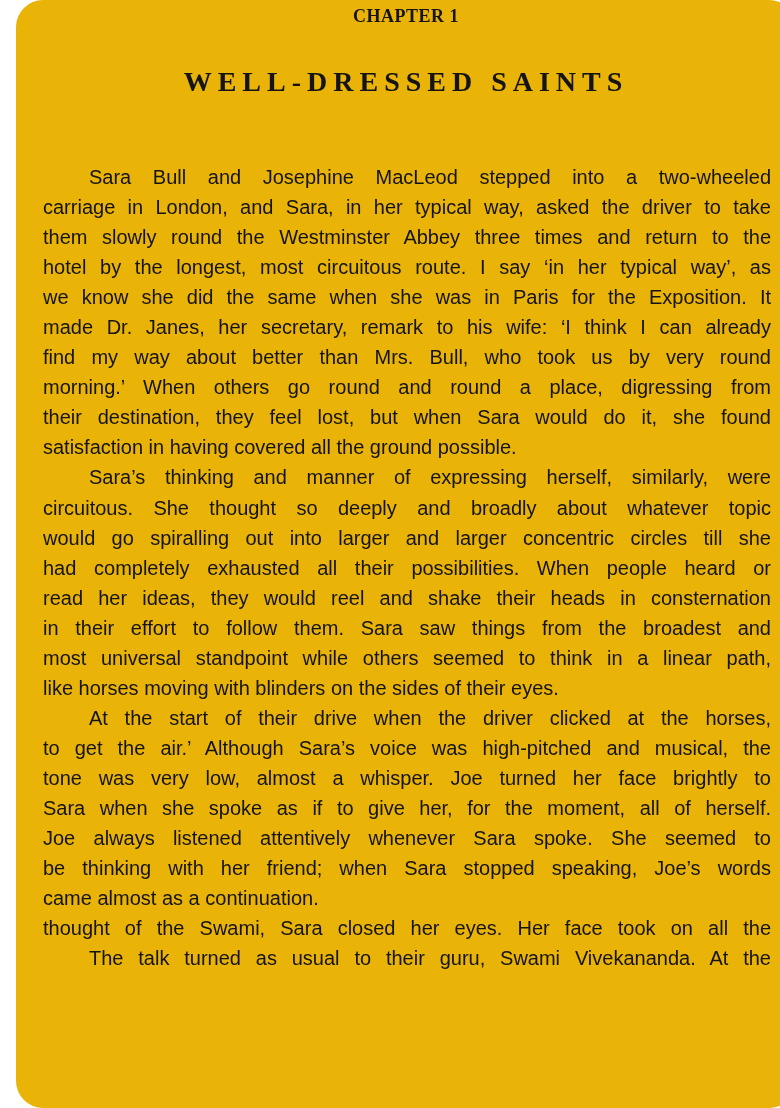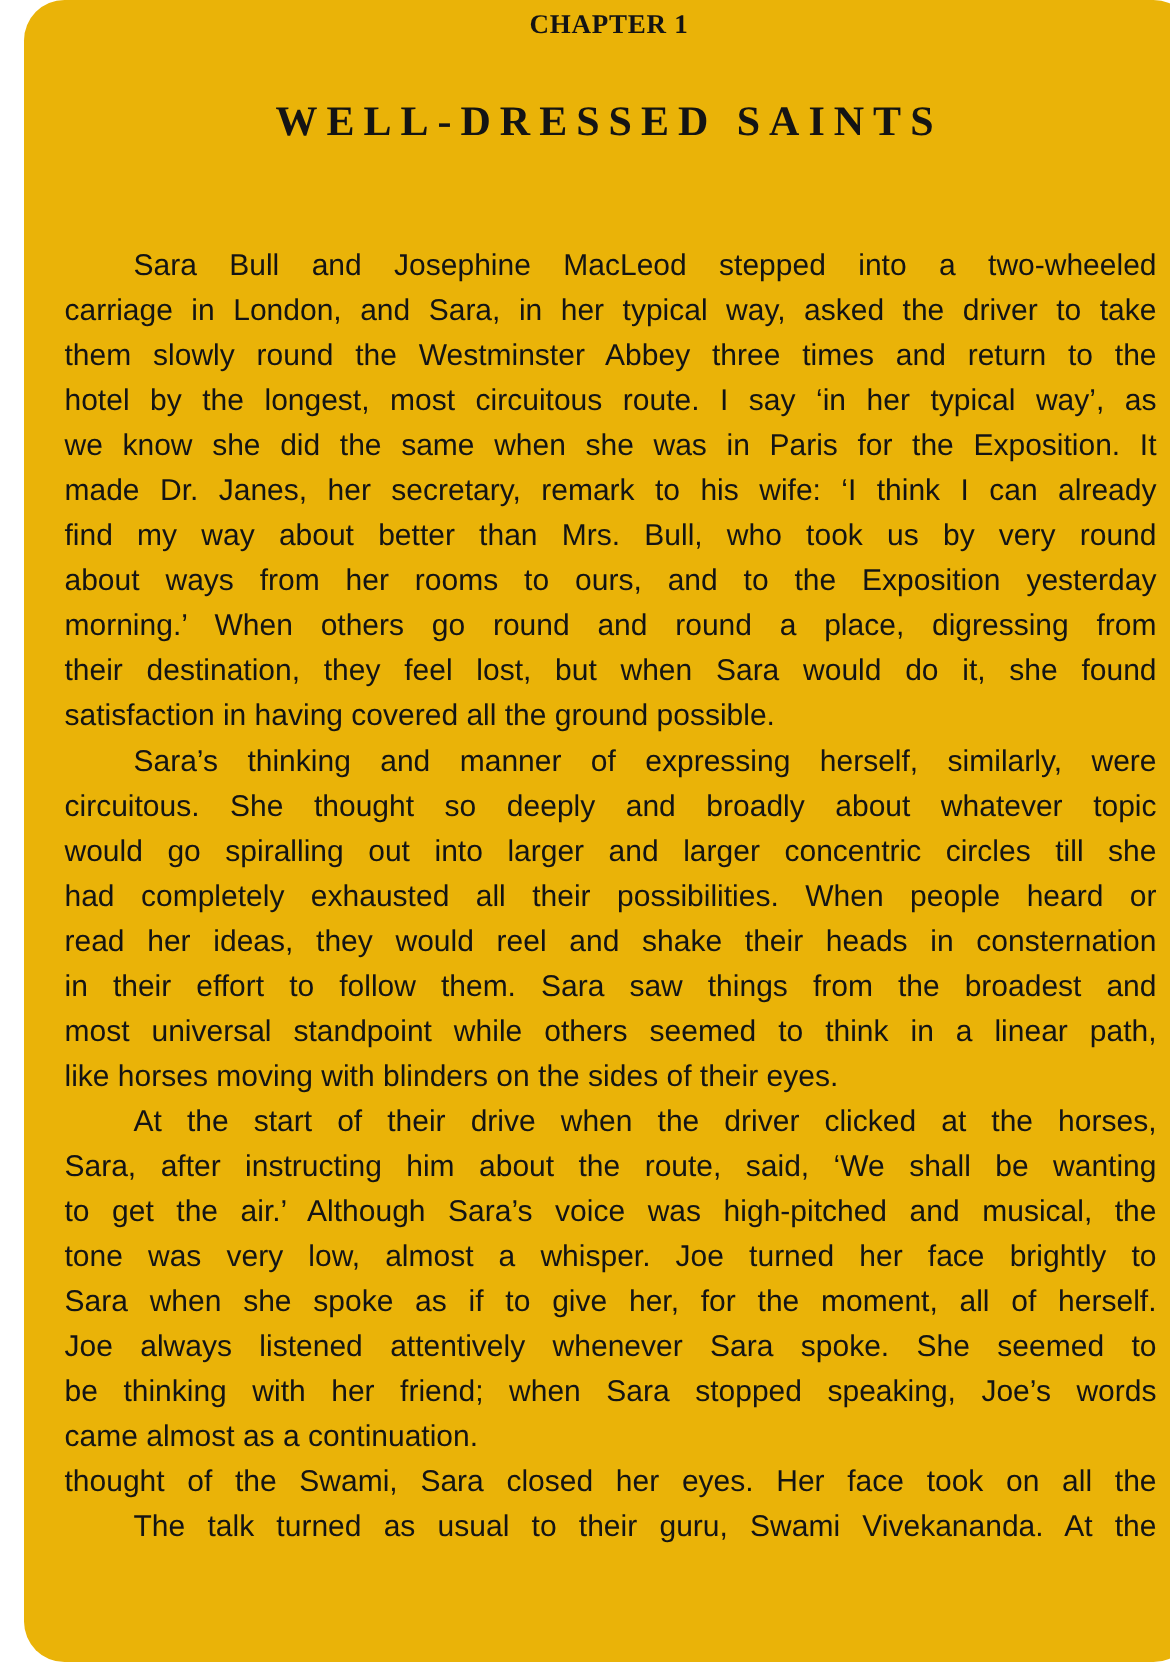--- a/index.html
+++ b/index.html
@@ -38,40 +38,38 @@
   <div class="body-text">
 
     <div>
       <span class="line indent">Sara Bull and Josephine MacLeod stepped into a two-wheeled</span>
       <span class="line">carriage in London, and Sara, in her typical way, asked the driver to take</span>
       <span class="line">them slowly round the Westminster Abbey three times and return to the</span>
       <span class="line">hotel by the longest, most circuitous route. I say ‘in her typical way’, as</span>
       <span class="line">we know she did the same when she was in Paris for the Exposition. It</span>
       <span class="line">made Dr. Janes, her secretary, remark to his wife: ‘I think I can already</span>
       <span class="line">find my way about better than Mrs. Bull, who took us by very round</span>
-      <span class="line">about ways from her rooms to ours, and to the Exposition yesterday</span>
       <span class="line">morning.’ When others go round and round a place, digressing from</span>
       <span class="line">their destination, they feel lost, but when Sara would do it, she found</span>
       <span class="line last">satisfaction in having covered all the ground possible.</span>
     </div>
 
     <div>
       <span class="line indent">Sara’s thinking and manner of expressing herself, similarly, were</span>
       <span class="line">circuitous. She thought so deeply and broadly about whatever topic</span>
       <span class="line">would go spiralling out into larger and larger concentric circles till she</span>
       <span class="line">had completely exhausted all their possibilities. When people heard or</span>
       <span class="line">read her ideas, they would reel and shake their heads in consternation</span>
       <span class="line">in their effort to follow them. Sara saw things from the broadest and</span>
       <span class="line">most universal standpoint while others seemed to think in a linear path,</span>
       <span class="line last">like horses moving with blinders on the sides of their eyes.</span>
     </div>
 
     <div>
       <span class="line indent">At the start of their drive when the driver clicked at the horses,</span>
-      <span class="line">Sara, after instructing him about the route, said, ‘We shall be wanting</span>
       <span class="line">to get the air.’ Although Sara’s voice was high-pitched and musical, the</span>
       <span class="line">tone was very low, almost a whisper. Joe turned her face brightly to</span>
       <span class="line">Sara when she spoke as if to give her, for the moment, all of herself.</span>
       <span class="line">Joe always listened attentively whenever Sara spoke. She seemed to</span>
       <span class="line">be thinking with her friend; when Sara stopped speaking, Joe’s words</span>
       <span class="line last">came almost as a continuation.</span>
     </div>
 
     <div>
       <span class="line">thought of the Swami, Sara closed her eyes. Her face took on all the</span>

